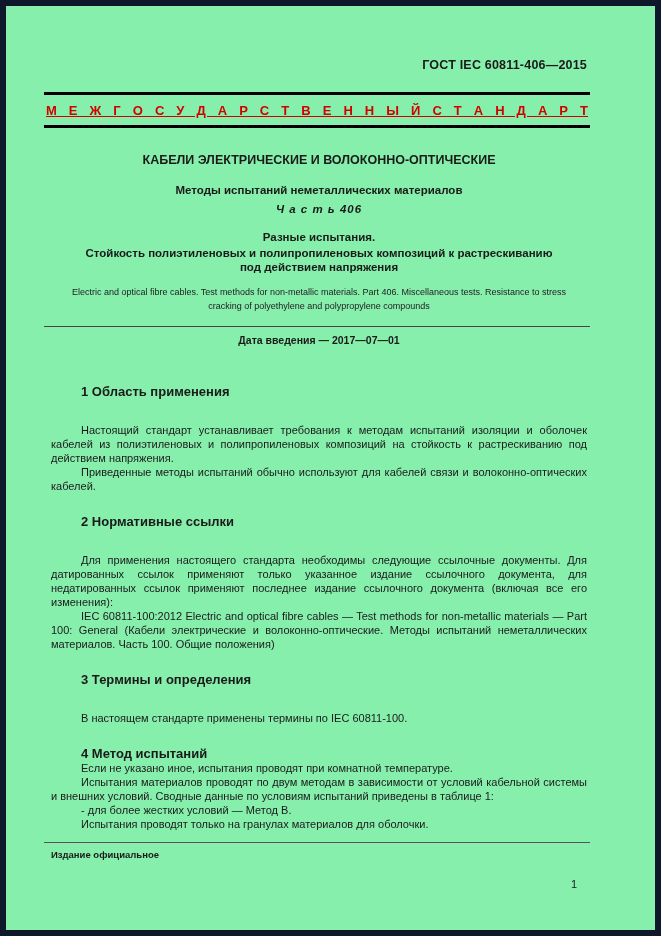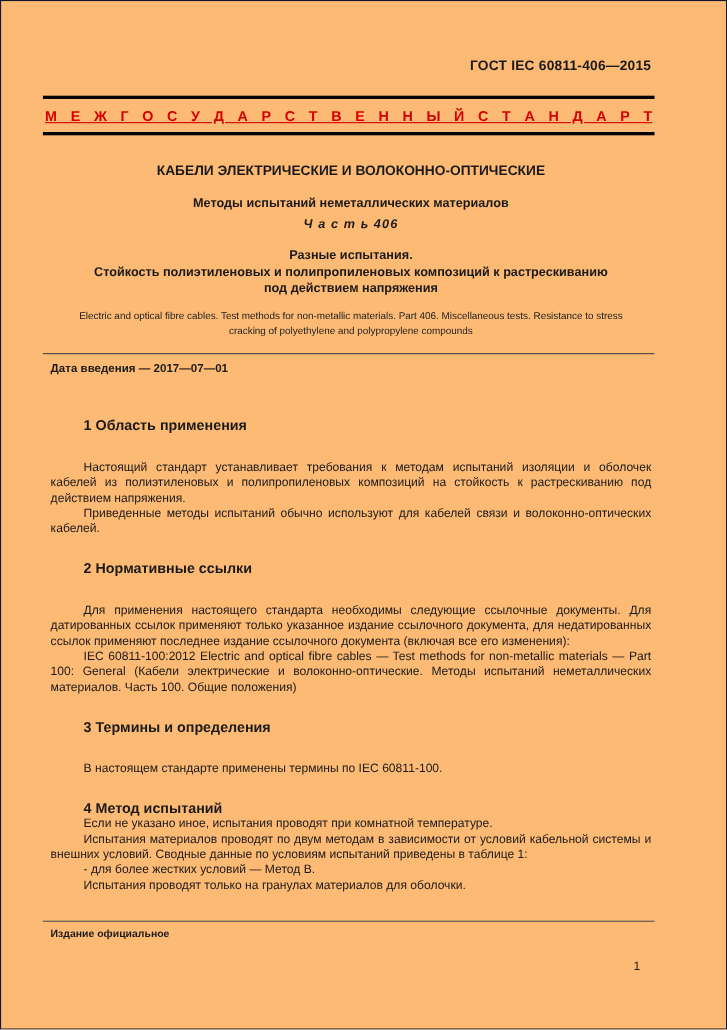--- a/index.html
+++ b/index.html
@@ -4,22 +4,22 @@
 <style>
   * { margin: 0; padding: 0; box-sizing: border-box; }
   html, body { background: #e9e9e9; }
   body { font-family: "Liberation Sans", sans-serif; color: #1a1a1a; }
 
   .page {
     position: relative;
     width: 661px;
     height: 936px;
     margin: 0 auto;
-    background: #fdba74;
-    border: 1px solid #0f172a;
+    background: #86efac;
+    border: 6px solid #0f172a;
     padding: 52px 68px 0 45px;
     overflow: hidden;
   }
 
   .doc-number {
     text-align: right;
     font-weight: bold;
     font-size: 12.5px;
     letter-spacing: 0.2px;
   }
@@ -65,21 +65,21 @@
   .rule-thin {
     height: 1px;
     background: #444;
     margin-top: 13px;
     margin-left: -7px;
     margin-right: -3px;
   }
 
   .intro-date {
     margin-top: 7px;
-    text-align: left;
+    text-align: center;
     font-weight: bold;
     font-size: 10.5px;
   }
 
   .section-heading {
     margin-top: 21px;
     margin-left: 30px;
     font-weight: bold;
     font-size: 13px;
   }

